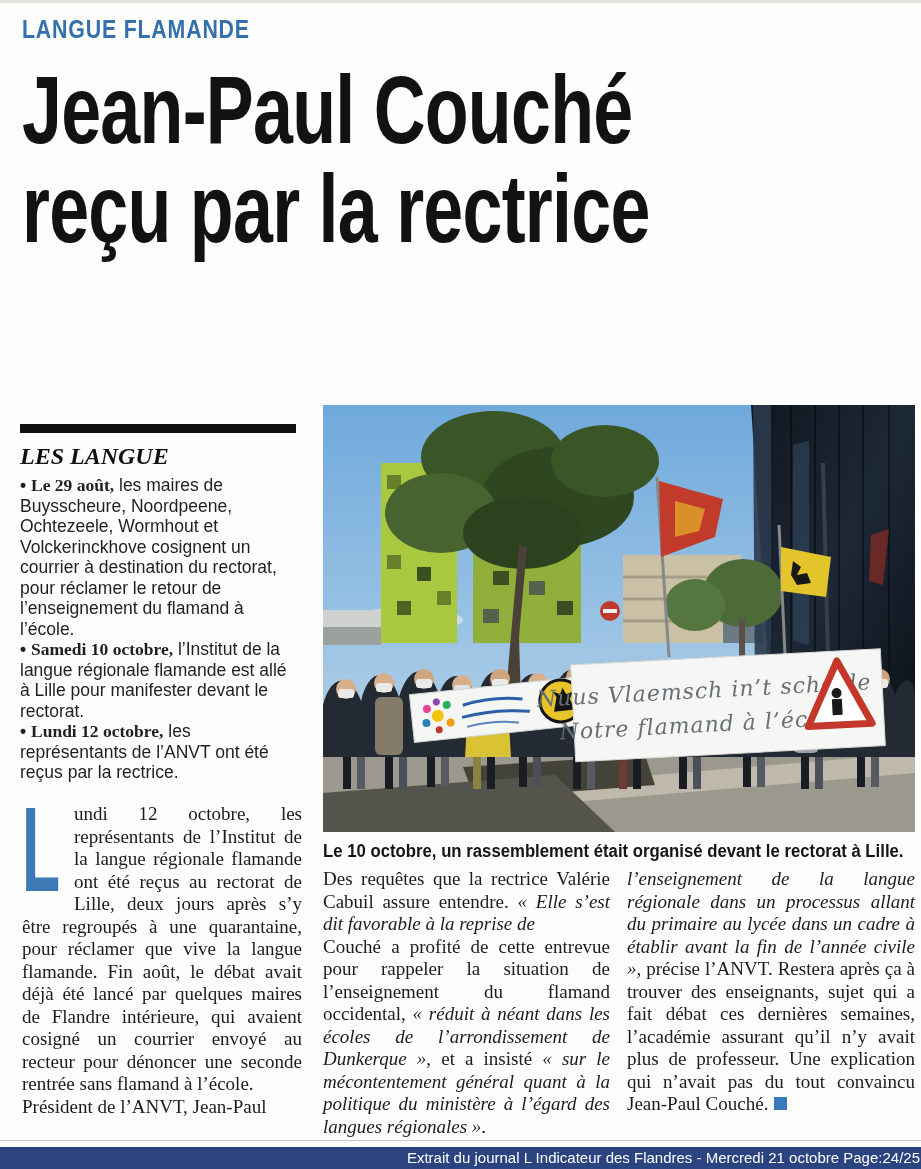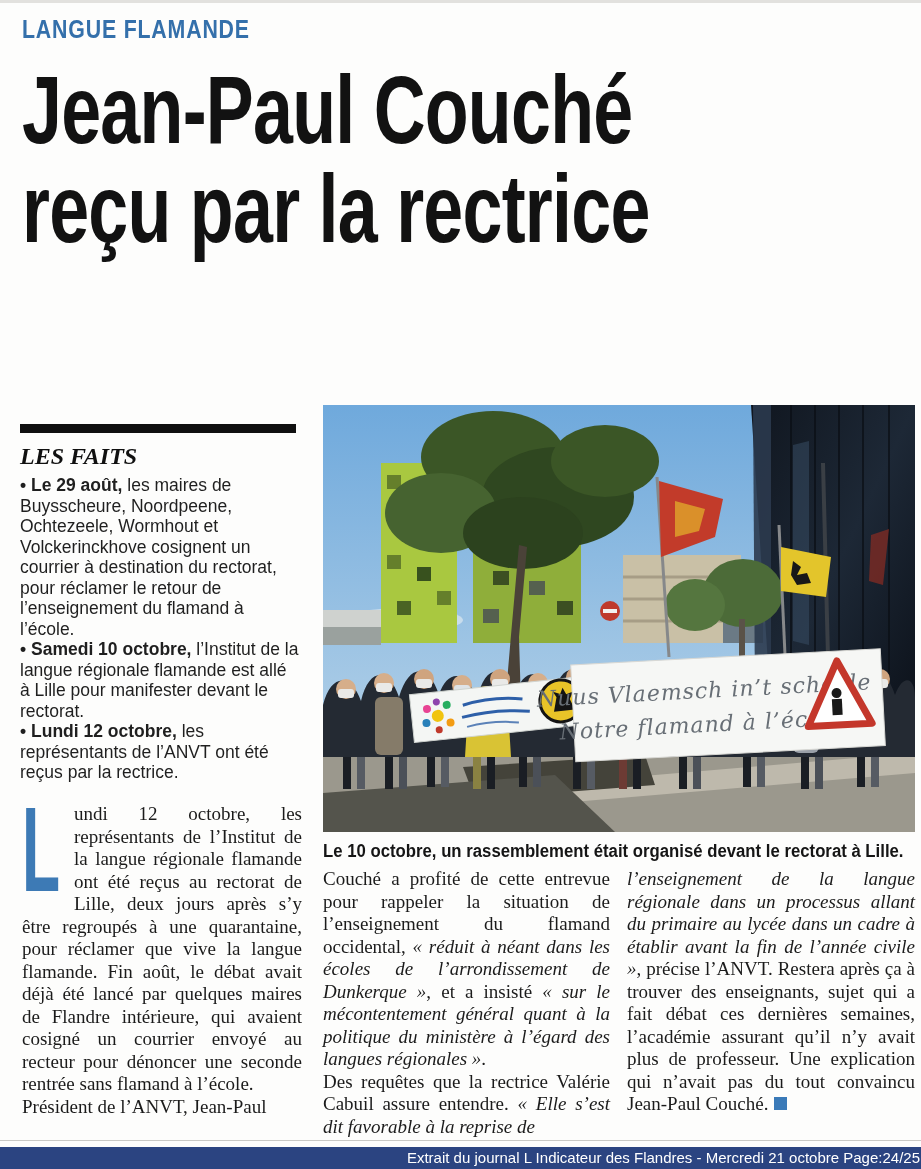--- a/index.html
+++ b/index.html
@@ -20,21 +20,21 @@
   .standfirst-label{display:inline-block;font-family:"Liberation Sans",sans-serif;font-weight:bold;
               font-size:22px;color:var(--kicker-blue);letter-spacing:.5px;margin-right:-6px;
               transform:scaleX(0.85);transform-origin:left bottom;}
 
   .facts{position:absolute;left:20px;top:424px;width:280px;}
   .facts-bar{width:276px;height:9px;background:#101010;margin-bottom:10px;}
   .facts-title{margin:0 0 5px 0;font-family:"Liberation Serif",serif;font-style:italic;
                font-weight:bold;font-size:24px;color:#101010;}
   .fact{margin:0;font-size:17.5px;line-height:20.5px;color:#1f1f1f;}
   .fact .bullet{font-weight:bold;}
-  .fact-lead{font-weight:bold;}
+  .fact-lead{font-weight:bold;font-family:Liberation Serif, serif;}
 
   .photo{position:absolute;left:323px;top:405px;width:592px;height:427px;margin:0;background:#7eb3e0;}
   .photo svg{display:block;width:100%;height:100%;}
   .banner-script{font-family:"DejaVu Serif",serif;font-style:italic;fill:#686f76;
                  font-size:22px;text-anchor:middle;letter-spacing:1px;}
 
   .caption{position:absolute;left:323px;top:841px;width:600px;font-weight:bold;font-size:18px;
            color:#151515;white-space:nowrap;transform:scaleX(0.93);transform-origin:left top;}
 
   .col{position:absolute;font-family:"Liberation Serif",serif;font-size:19px;line-height:22.5px;
@@ -64,21 +64,21 @@
   <div class="kicker">LANGUE FLAMANDE</div>
 
   <h1 class="headline">
     <span class="hl-line">Jean-Paul Couché</span>
     <span class="hl-line">reçu par la rectrice</span>
   </h1>
 
 
   <aside class="facts">
     <div class="facts-bar"></div>
-    <h2 class="facts-title">LES FAITS</h2>
+    <h2 class="facts-title">LES LANGUE</h2>
     <div class="facts-list">
         <p class="fact"><span class="bullet">• </span><b class="fact-lead">Le 29 août,</b><span> les maires de Buysscheure, Noordpeene, Ochtezeele, Wormhout et Volckerinckhove cosignent un courrier à destination du rectorat, pour réclamer le retour de l’enseignement du flamand à l’école.</span></p>
         <p class="fact"><span class="bullet">• </span><b class="fact-lead">Samedi 10 octobre,</b><span> l’Institut de la langue régionale flamande est allé à Lille pour manifester devant le rectorat.</span></p>
         <p class="fact"><span class="bullet">• </span><b class="fact-lead">Lundi 12 octobre,</b><span> les représentants de l’ANVT ont été reçus par la rectrice.</span></p>
       </div>
   </aside>
 
   <figure class="photo">
     <svg viewBox="0 0 592 427" preserveAspectRatio="none">
       <defs>
@@ -325,22 +325,22 @@
     </svg>
   </figure>
 
   <figcaption class="caption">Le 10 octobre, un rassemblement était organisé devant le rectorat à Lille.</figcaption>
 
   <div class="col col1">
       <p><span class="dropcap">L</span><span>undi 12 octobre, les représentants de l’Institut de la langue régionale flamande ont été reçus au rectorat de Lille, deux jours après s’y être regroupés à une quarantaine, pour réclamer que vive la langue flamande. Fin août, le débat avait déjà été lancé par quelques maires de Flandre intérieure, qui avaient cosigné un courrier envoyé au recteur pour dénoncer une seconde rentrée sans flamand à l’école.</span></p>
       <p><span>Président de l’ANVT, Jean-Paul</span></p>
     </div>
   <div class="col col2">
+      <p><span>Des requêtes que la rectrice Valérie Cabuil assure entendre. </span><span class="it">« Elle s’est dit favorable à la reprise de</span></p>
       <p><span>Couché a profité de cette entrevue pour rappeler la situation de l’enseignement du flamand occidental, </span><span class="it">« réduit à néant dans les écoles de l’arrondissement de Dunkerque »</span><span>, et a insisté </span><span class="it">« sur le mécontentement général quant à la politique du ministère à l’égard des langues régionales »</span><span>.</span></p>
-      <p><span>Des requêtes que la rectrice Valérie Cabuil assure entendre. </span><span class="it">« Elle s’est dit favorable à la reprise de</span></p>
     </div>
   <div class="col col3">
       <p><span class="it">l’enseignement de la langue régionale dans un processus allant du primaire au lycée dans un cadre à établir avant la fin de l’année civile »</span><span>, précise l’ANVT. Restera après ça à trouver des enseignants, sujet qui a fait débat ces dernières semaines, l’académie assurant qu’il n’y avait plus de professeur. Une explication qui n’avait pas du tout convaincu Jean-Paul Couché.</span><span class="end-mark"></span></p>
     </div>
 
   <div class="pre-footer-rule"></div>
   <footer class="footer-bar">
     <span>Extrait du journal L Indicateur des Flandres -  Mercredi 21 octobre Page:24/25</span>
   </footer>
 </div>

